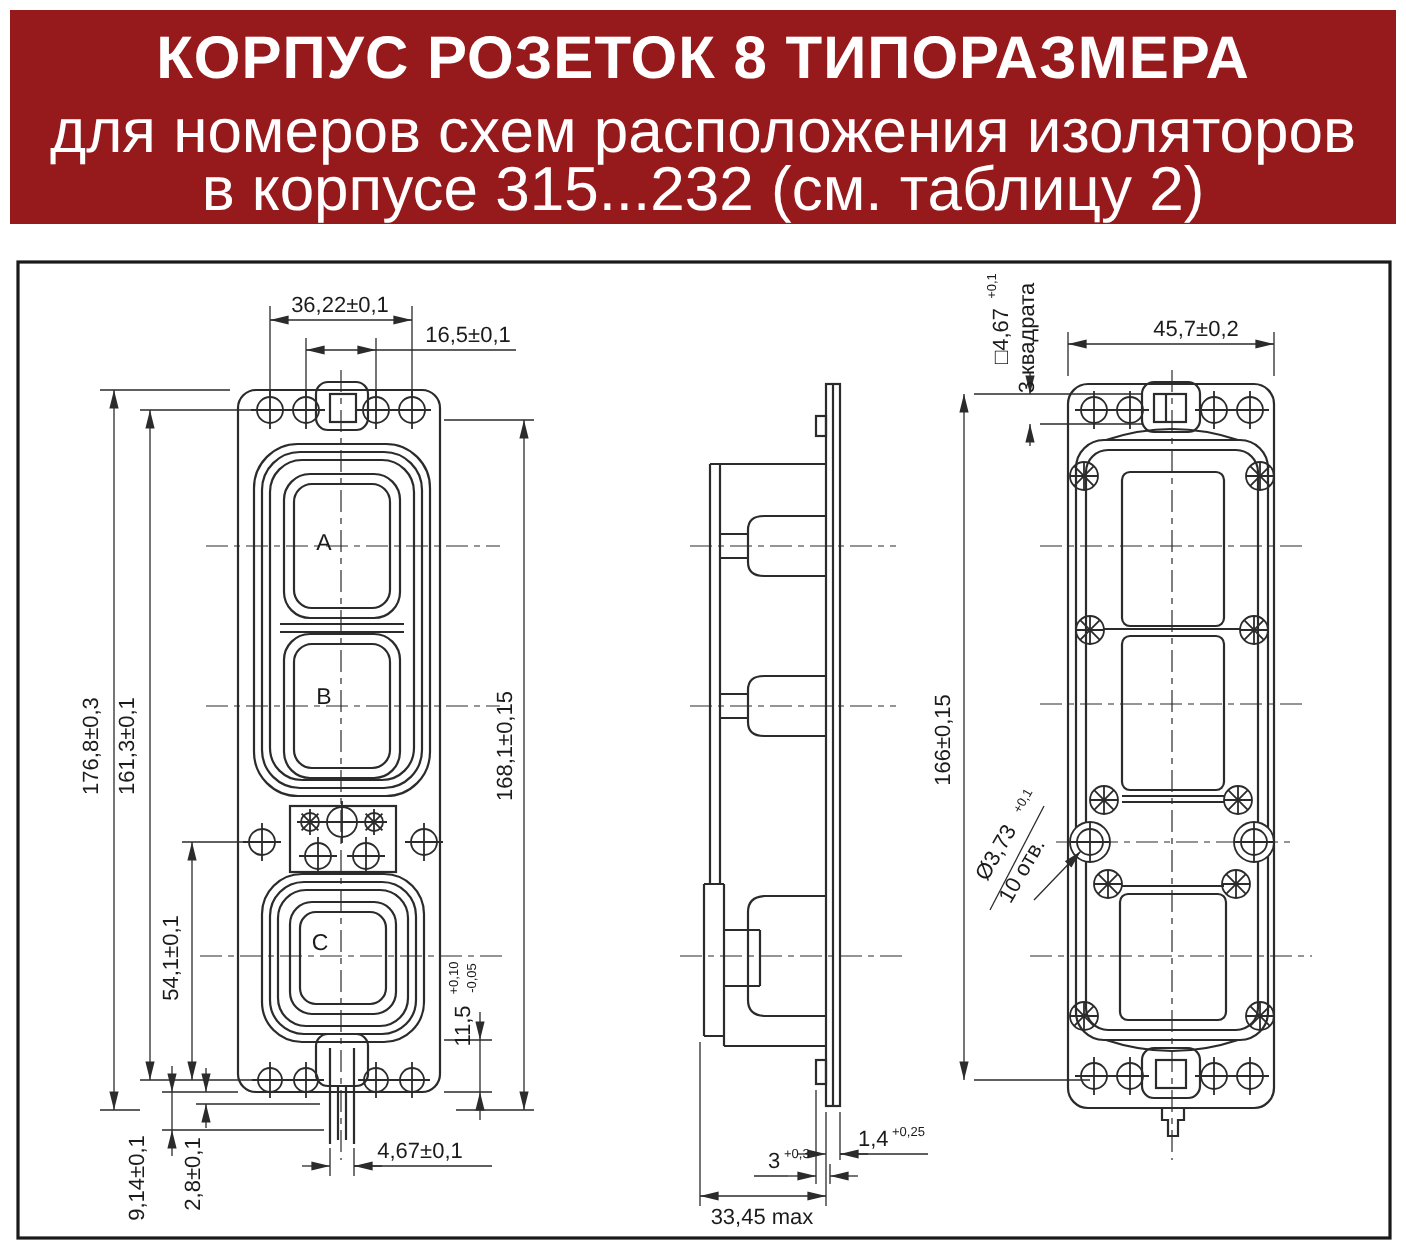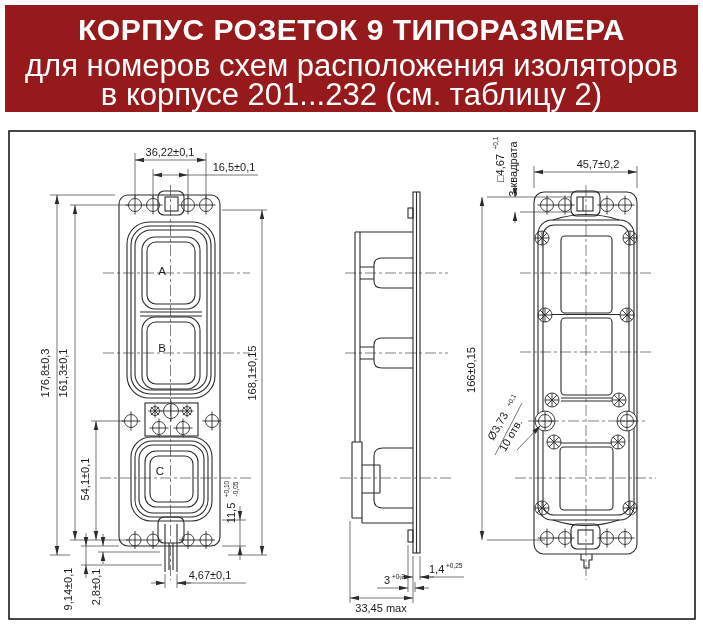--- a/index.html
+++ b/index.html
@@ -21,23 +21,23 @@
   .hole{fill:none;stroke:#2b2b2b;stroke-width:.9}
   .lobe{fill:#ffffff;stroke:#2b2b2b;stroke-width:.9}
   text{fill:#1b1b1b;font-size:11px;font-family:"Liberation Sans","DejaVu Sans",sans-serif}
   .f6{font-size:6.5px}
   .lab{font-size:11.5px}
 </style>
 </head>
 <body>
 
 <div class="header">
-  <div class="h-title">КОРПУС РОЗЕТОК 9 ТИПОРАЗМЕРА</div>
+  <div class="h-title">КОРПУС РОЗЕТОК 8 ТИПОРАЗМЕРА</div>
   <div class="h-sub">для номеров схем расположения изоляторов</div>
-  <div class="h-sub">в корпусе 201...232 (см. таблицу 2)</div>
+  <div class="h-sub">в корпусе 315...232 (см. таблицу 2)</div>
 </div>
 
 <svg width="703" height="627" viewBox="0 0 703 627">
   <defs>
     <marker id="ar" markerWidth="10" markerHeight="8" refX="9.3" refY="4" orient="auto-start-reverse" markerUnits="userSpaceOnUse">
       <path d="M9.3,4 L0,1.7 L0,6.3 Z" fill="#2b2b2b"></path>
     </marker>
     <g id="h65">
         <circle r="6.5"></circle>
         <path d="M-9.5,0 H9.5 M0,-9.5 V9.5"></path>

